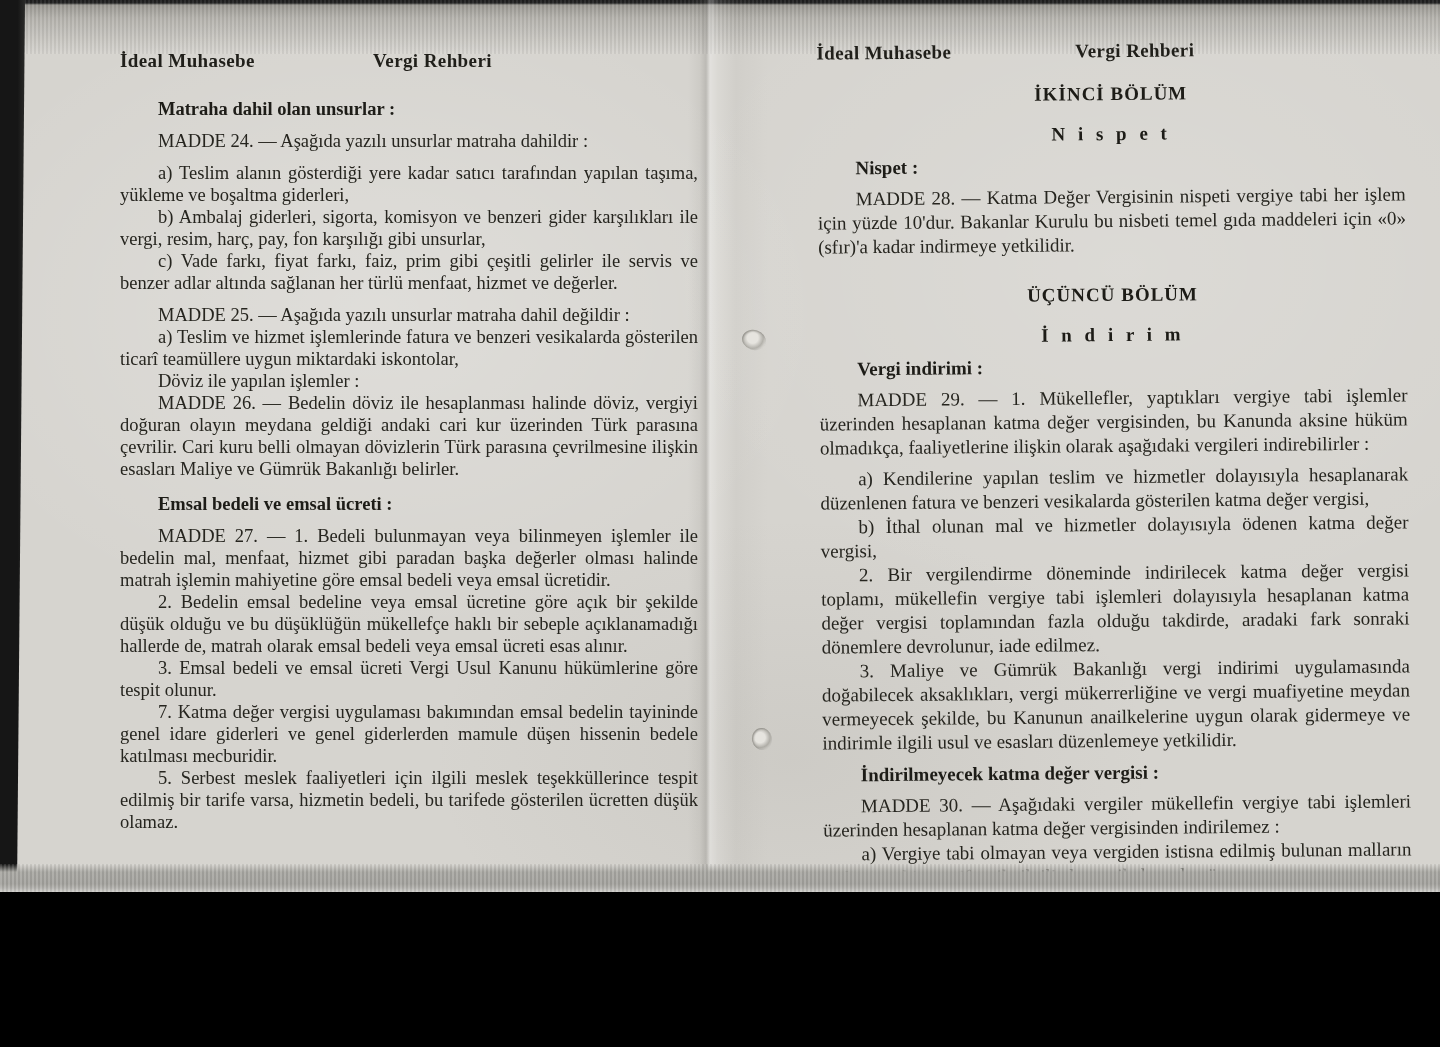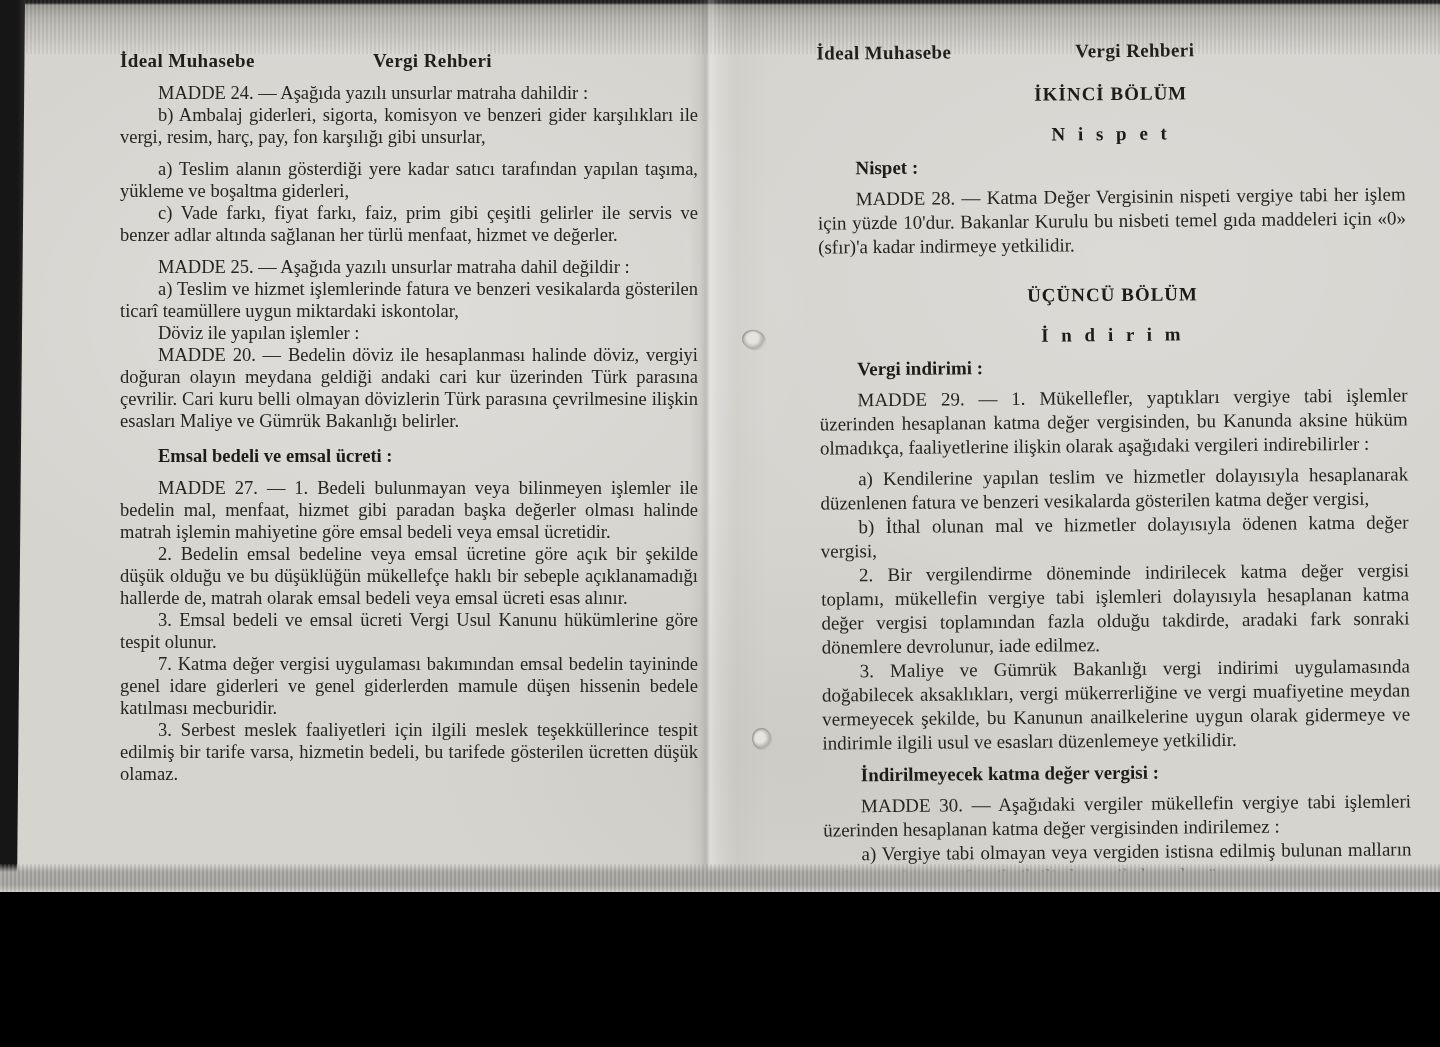--- a/index.html
+++ b/index.html
@@ -95,34 +95,35 @@
   <div class="edge-left"></div>
   <div class="gutter"></div>
   <div class="hole h1"></div>
   <div class="hole h2"></div>
 
   <div class="page page-left">
     <div class="page-head">
       <span class="hr1">İdeal Muhasebe</span>
       <span class="hr2">Vergi Rehberi</span>
     </div>
+    <div class="blk h-bold m-h1">Matraha dahil olan unsurlar :</div>
     <div class="blk para  m-p">MADDE 24. — Aşağıda yazılı unsurlar matraha dahildir :</div>
+    <div class="blk para  m-p">a) Teslim alanın gösterdiği yere kadar satıcı tarafından yapılan taşıma, yükleme ve boşaltma giderleri,</div>
     <div class="blk para  m-0">b) Ambalaj giderleri, sigorta, komisyon ve benzeri gider karşılıkları ile vergi, resim, harç, pay, fon karşılığı gibi unsurlar,</div>
-    <div class="blk para  m-p">a) Teslim alanın gösterdiği yere kadar satıcı tarafından yapılan taşıma, yükleme ve boşaltma giderleri,</div>
     <div class="blk para  m-0">c) Vade farkı, fiyat farkı, faiz, prim gibi çeşitli gelirler ile servis ve benzer adlar altında sağlanan her türlü menfaat, hizmet ve değerler.</div>
     <div class="blk para  m-p">MADDE 25. — Aşağıda yazılı unsurlar matraha dahil değildir :</div>
     <div class="blk para  m-0">a) Teslim ve hizmet işlemlerinde fatura ve benzeri vesikalarda gösterilen ticarî teamüllere uygun miktardaki iskontolar,</div>
     <div class="blk para  m-0">Döviz ile yapılan işlemler :</div>
-    <div class="blk para  m-0">MADDE 20. — Bedelin döviz ile hesaplanması halinde döviz, vergiyi doğuran olayın meydana geldiği andaki cari kur üzerinden Türk parasına çevrilir. Cari kuru belli olmayan dövizlerin Türk parasına çevrilmesine ilişkin esasları Maliye ve Gümrük Bakanlığı belirler.</div>
+    <div class="blk para  m-0">MADDE 26. — Bedelin döviz ile hesaplanması halinde döviz, vergiyi doğuran olayın meydana geldiği andaki cari kur üzerinden Türk parasına çevrilir. Cari kuru belli olmayan dövizlerin Türk parasına çevrilmesine ilişkin esasları Maliye ve Gümrük Bakanlığı belirler.</div>
     <div class="blk h-bold m-h">Emsal bedeli ve emsal ücreti :</div>
     <div class="blk para  m-p">MADDE 27. — 1. Bedeli bulunmayan veya bilinmeyen işlemler ile bedelin mal, menfaat, hizmet gibi paradan başka değerler olması halinde matrah işlemin mahiyetine göre emsal bedeli veya emsal ücretidir.</div>
     <div class="blk para  m-0">2. Bedelin emsal bedeline veya emsal ücretine göre açık bir şekilde düşük olduğu ve bu düşüklüğün mükellefçe haklı bir sebeple açıklanamadığı hallerde de, matrah olarak emsal bedeli veya emsal ücreti esas alınır.</div>
     <div class="blk para  m-0">3. Emsal bedeli ve emsal ücreti Vergi Usul Kanunu hükümlerine göre tespit olunur.</div>
     <div class="blk para  m-0">7. Katma değer vergisi uygulaması bakımından emsal bedelin tayininde genel idare giderleri ve genel giderlerden mamule düşen hissenin bedele katılması mecburidir.</div>
-    <div class="blk para  m-0">3. Serbest meslek faaliyetleri için ilgili meslek teşekküllerince tespit edilmiş bir tarife varsa, hizmetin bedeli, bu tarifede gösterilen ücretten düşük olamaz.</div>
+    <div class="blk para  m-0">5. Serbest meslek faaliyetleri için ilgili meslek teşekküllerince tespit edilmiş bir tarife varsa, hizmetin bedeli, bu tarifede gösterilen ücretten düşük olamaz.</div>
   </div>
 
   <div class="page page-right">
     <div class="page-head">
       <span class="hr1">İdeal Muhasebe</span>
       <span class="hr2">Vergi Rehberi</span>
     </div>
     <div class="blk chapter m-ch1">İKİNCİ BÖLÜM</div>
     <div class="blk spaced  m-sp">N i s p e t</div>
     <div class="blk h-bold  m-hh">Nispet :</div>

